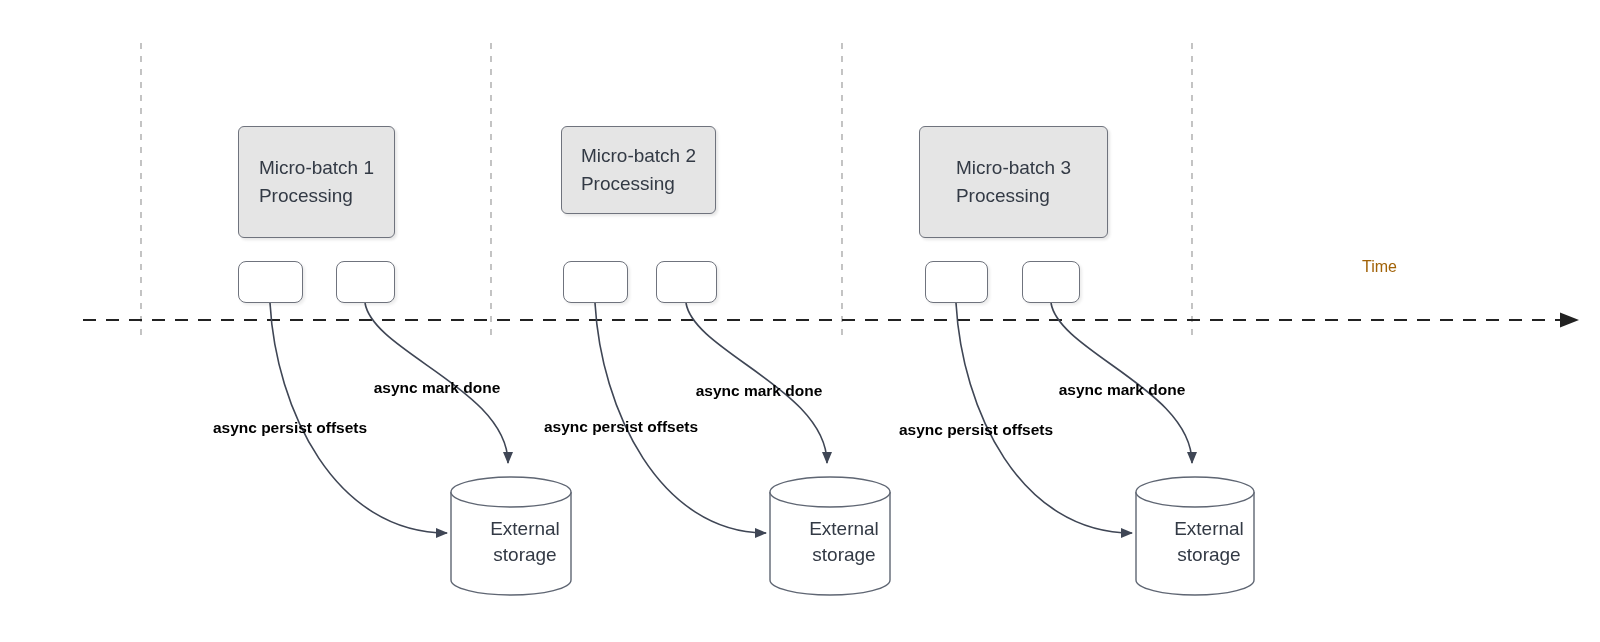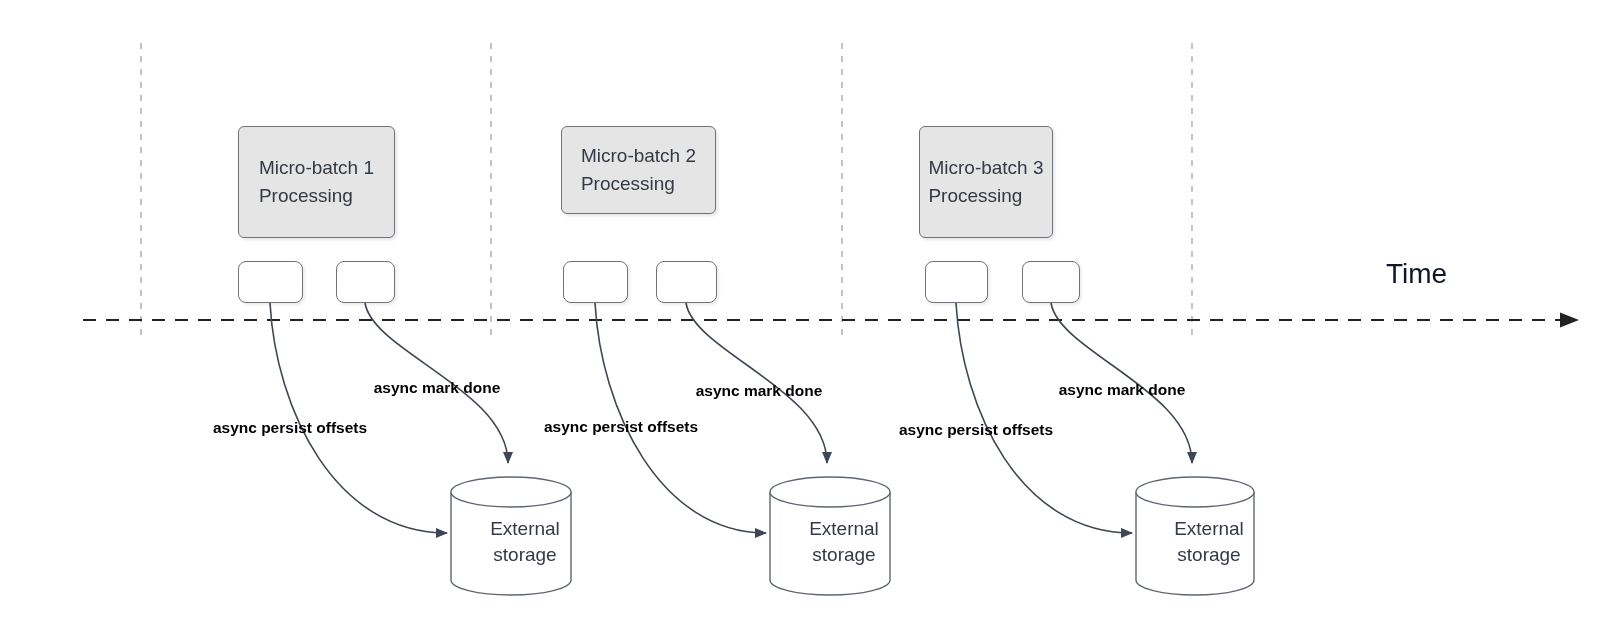--- a/index.html
+++ b/index.html
@@ -57,24 +57,23 @@
   .storage-label {
     position: absolute;
     text-align: center;
     font-size: 19px;
     line-height: 26px;
     color: #333a45;
   }
   .storage-label span { display: block; padding-left: 28px; }
   .time-label {
     position: absolute;
-    font-size: 28px;
-    color: #0f172a;
+    font-size: 16px;
+    color: #a16207;
     white-space: nowrap;
-    margin-left: 24px;
   }
 </style>
 </head>
 <body>
 
 <div class="canvas">
 
   <svg class="wires" width="1600" height="642" viewBox="0 0 1600 642" xmlns="http://www.w3.org/2000/svg">
     <defs>
       <marker id="arrow" markerUnits="userSpaceOnUse" markerWidth="14" markerHeight="12" refX="11" refY="5" orient="auto">
@@ -138,21 +137,21 @@
   </div>
   <div class="small-box" style="left:563px; top:261px; width:65px; height:42px;"></div>
   <div class="small-box" style="left:656px; top:261px; width:61px; height:42px;"></div>
   <div class="curve-label" style="left:621px; top:418px;">async persist offsets</div>
   <div class="curve-label" style="left:759px; top:382px;">async mark done</div>
   <div class="storage-label" style="left:770px; top:516px; width:120px;">
     <span>External</span>
     <span>storage</span>
   </div>
 
-  <div class="big-box" style="left:919px; top:126px; width:134px; height:112px;">
+  <div class="big-box" style="left:919px; top:126px; width:189px; height:112px;">
     <div class="box-text">
       <span>Micro-batch 3</span>
       <span>Processing</span>
     </div>
   </div>
   <div class="small-box" style="left:925px; top:261px; width:63px; height:42px;"></div>
   <div class="small-box" style="left:1022px; top:261px; width:58px; height:42px;"></div>
   <div class="curve-label" style="left:976px; top:421px;">async persist offsets</div>
   <div class="curve-label" style="left:1122px; top:381px;">async mark done</div>
   <div class="storage-label" style="left:1136px; top:516px; width:118px;">

